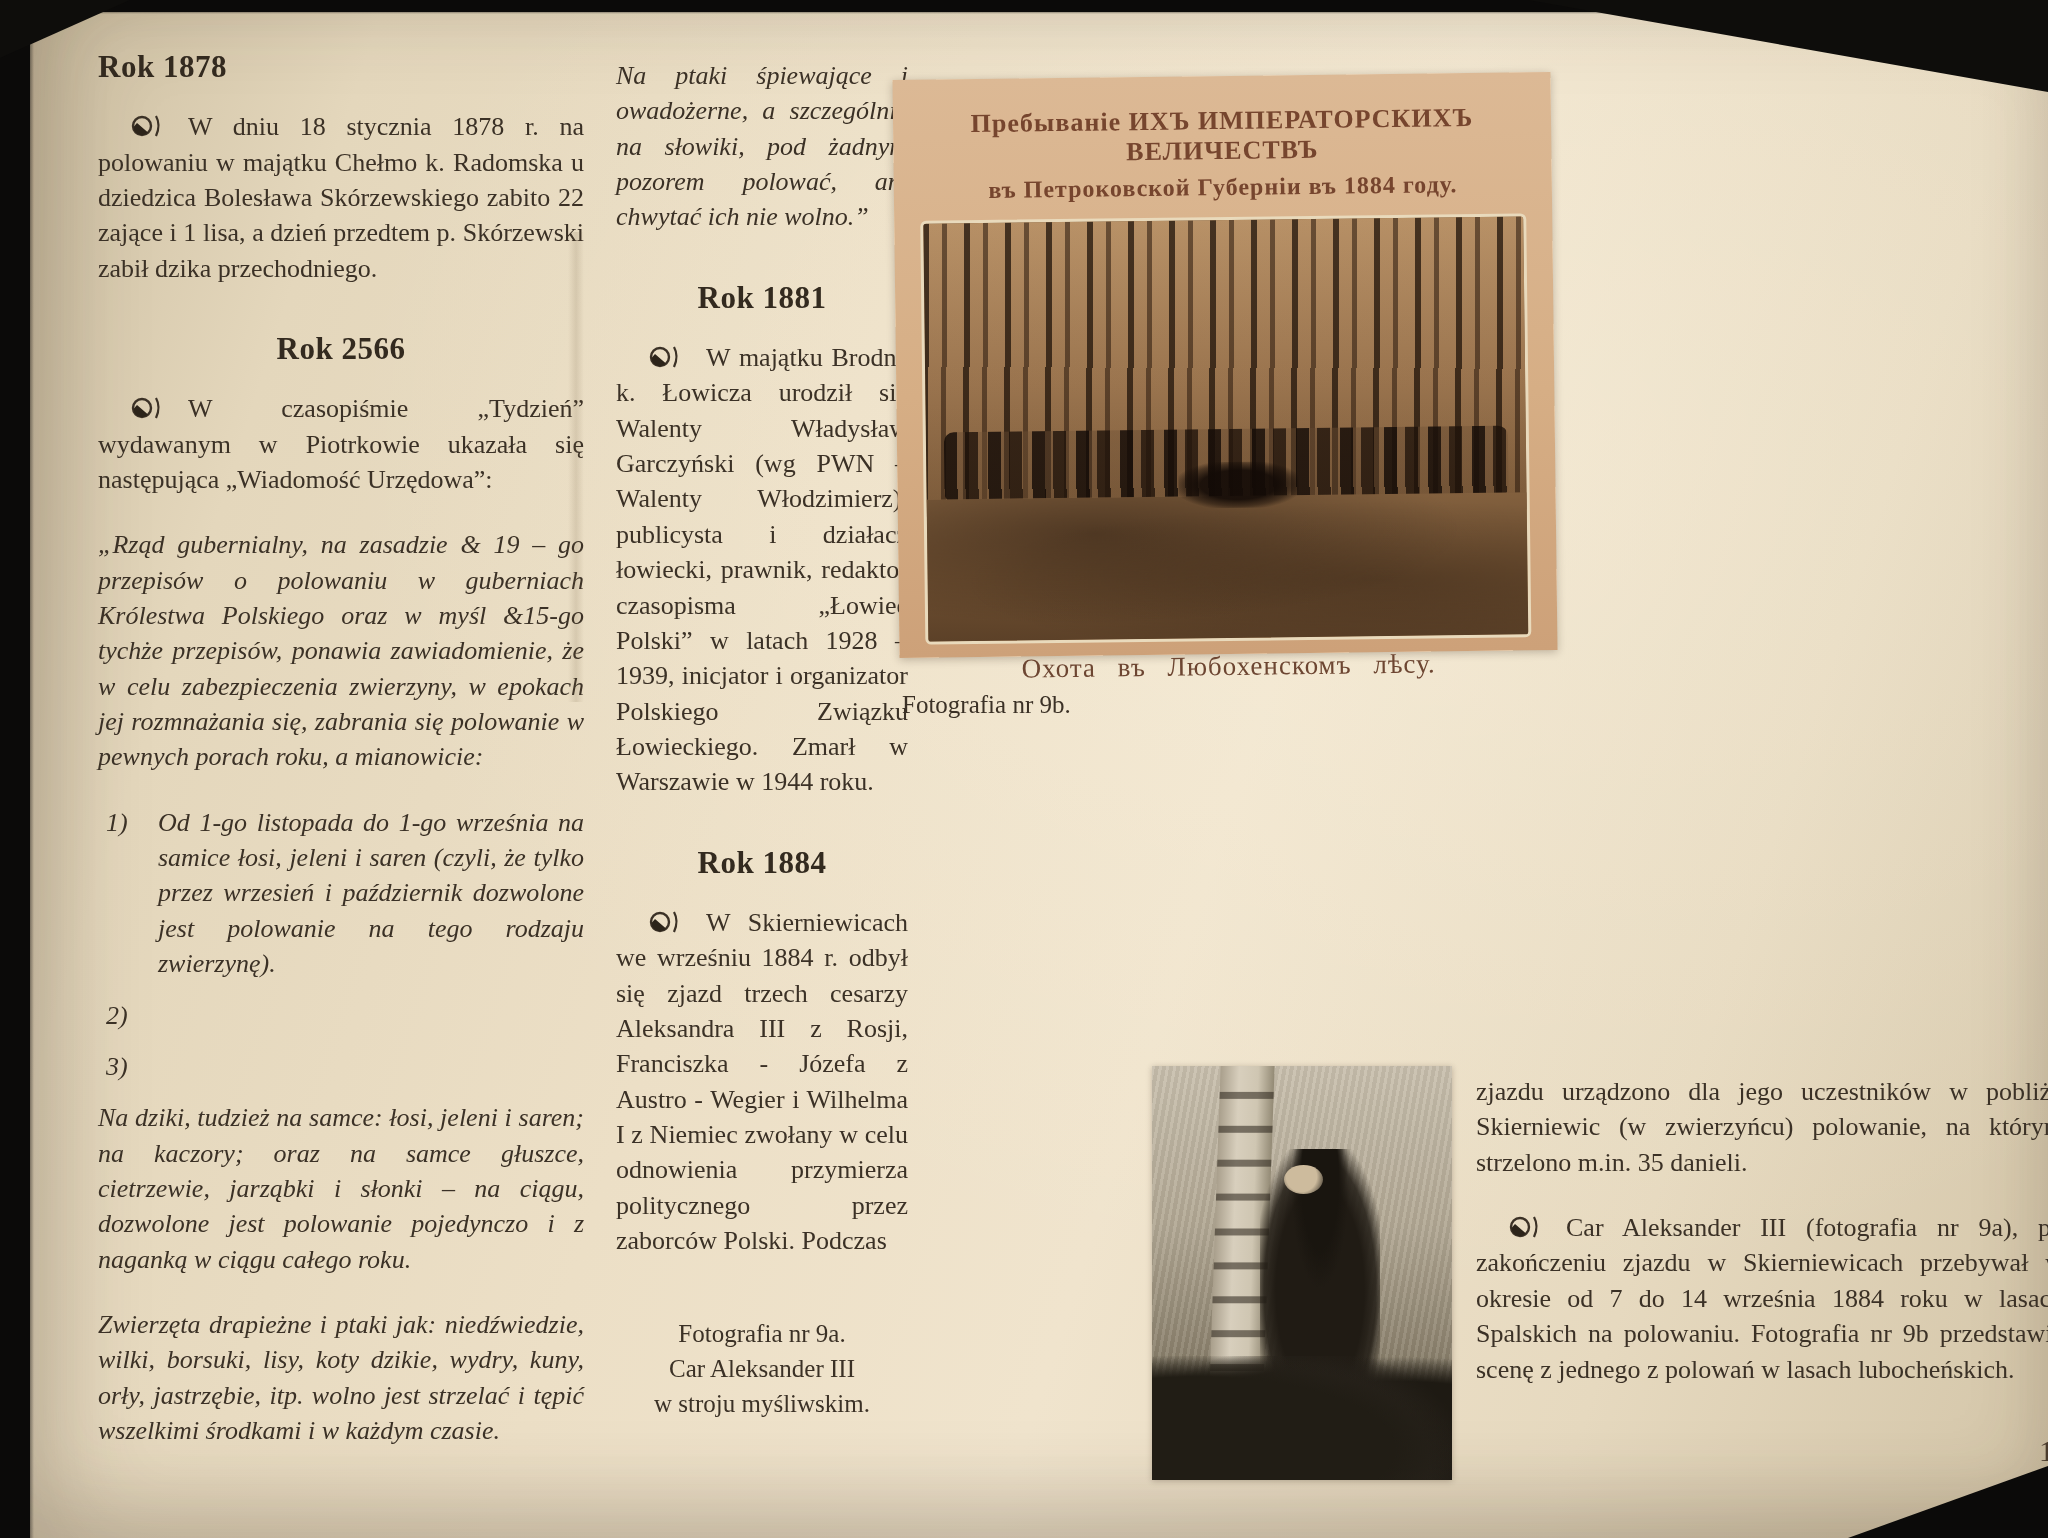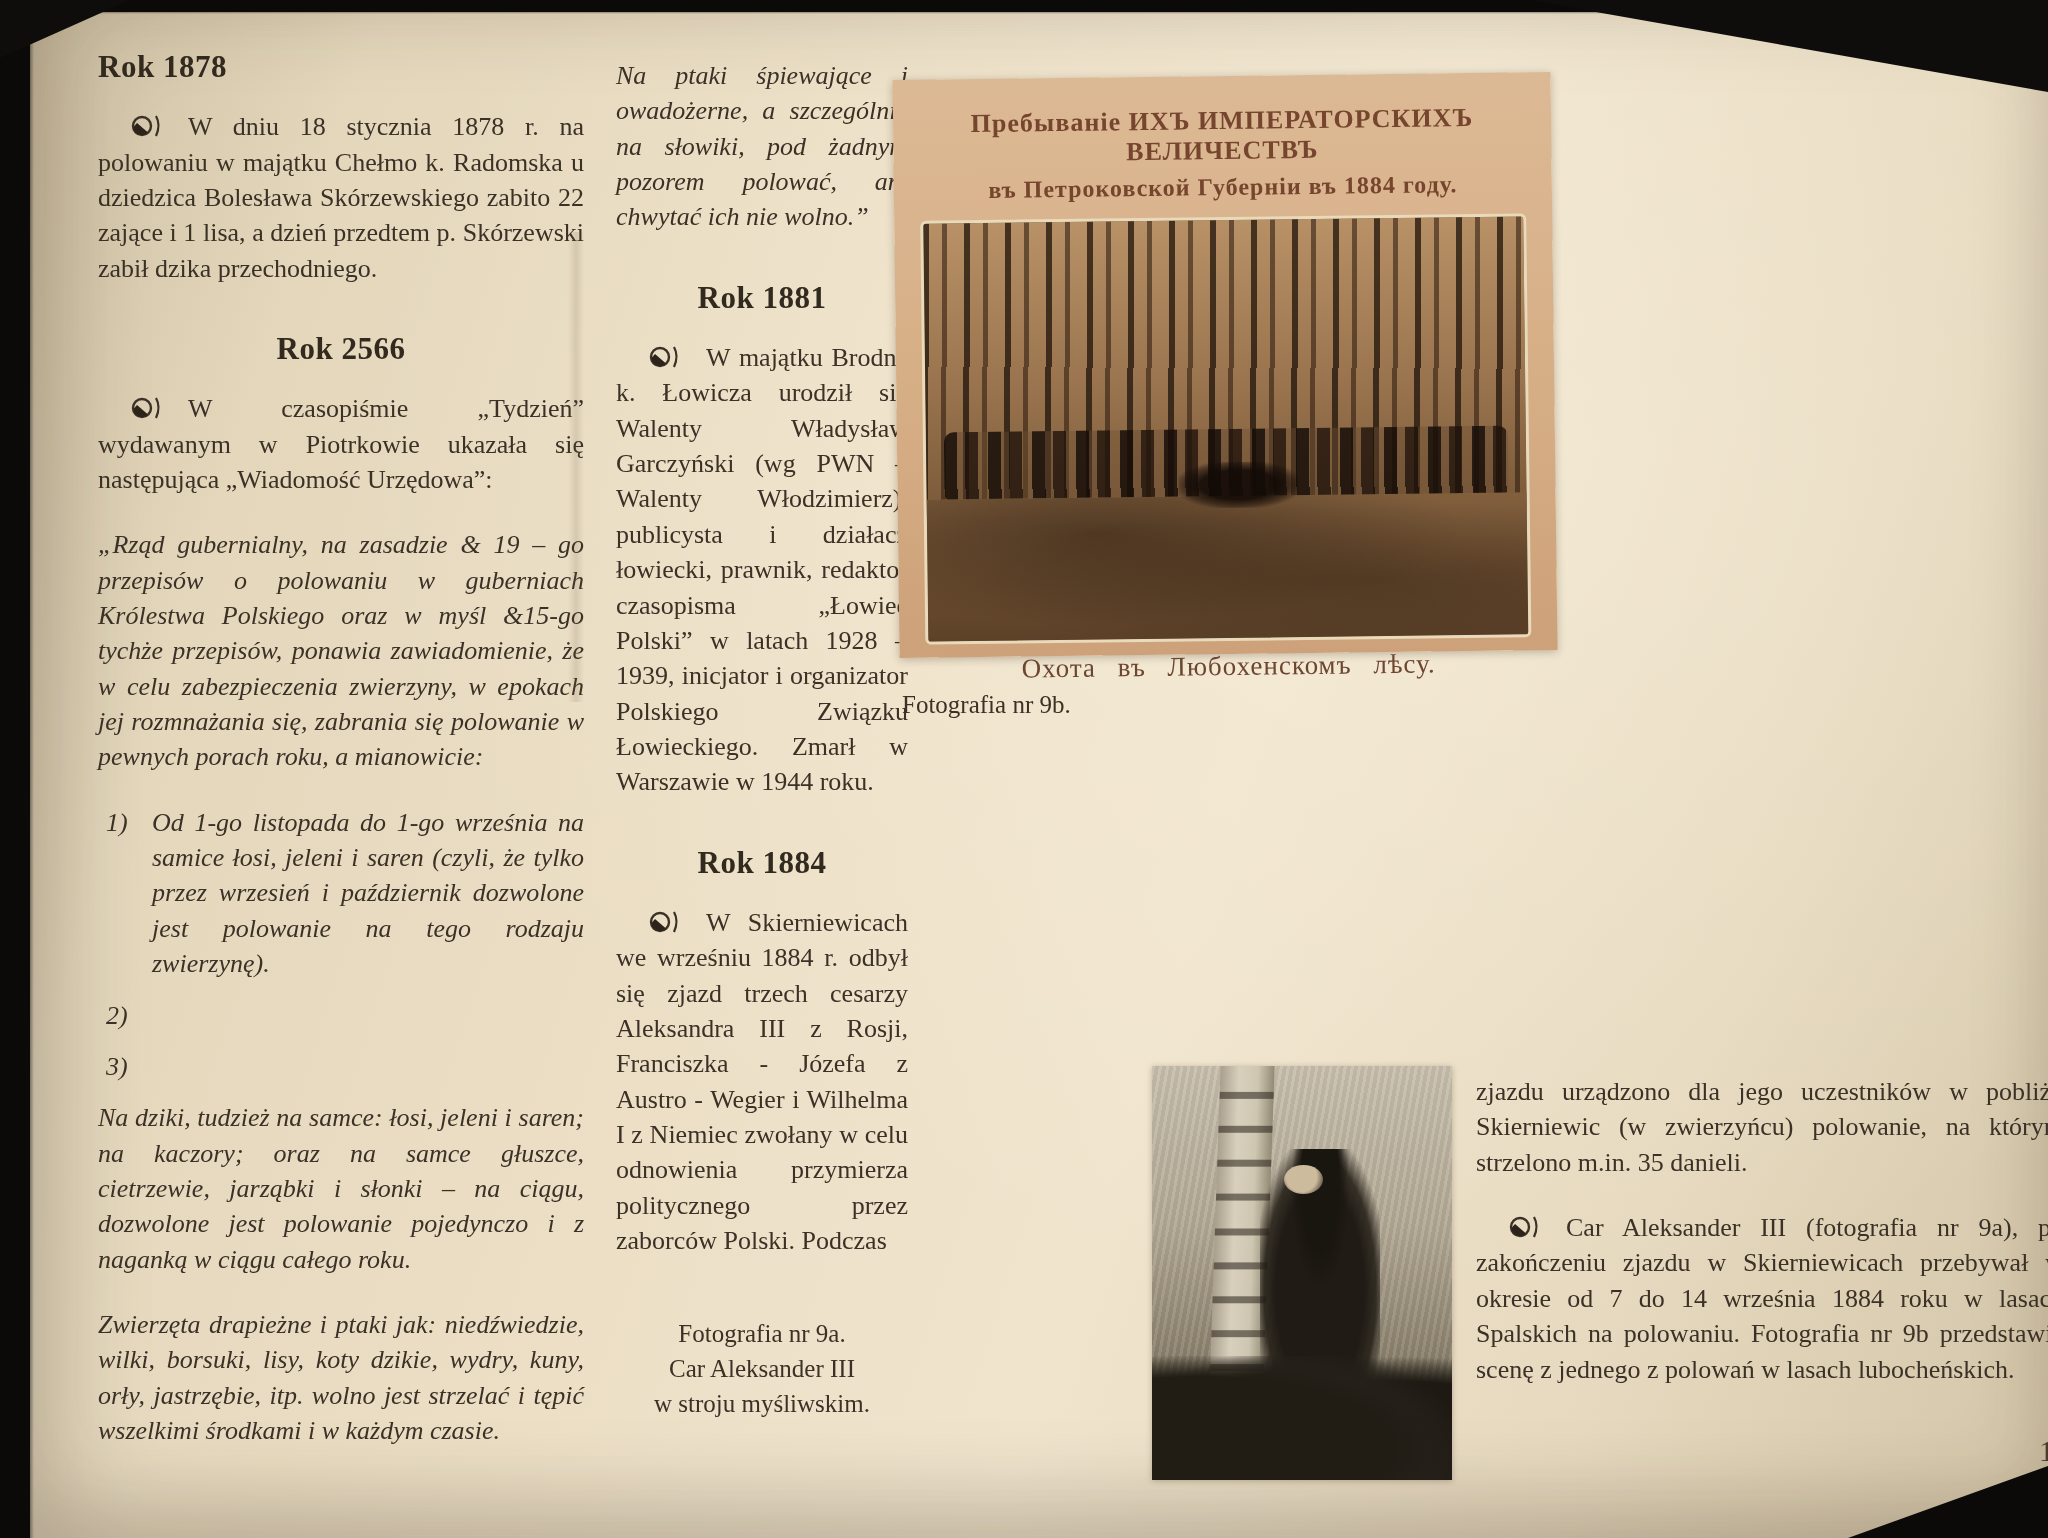--- a/index.html
+++ b/index.html
@@ -17,21 +17,21 @@
   h2{font-size:31px;line-height:1.2;margin:0 0 24px 0;color:#332a1f;font-weight:bold;letter-spacing:.5px;}
   .h-sp{margin-top:44px;text-align:center;}
   p{font-size:26px;line-height:1.36;margin:0 0 30px 0;}
   .just{text-align:justify;}
   .it{font-style:italic;}
   .horn{display:inline-block;width:42px;height:24px;vertical-align:-3px;margin:0 18px 0 30px;}
   .horn svg{display:block;}
   .list{margin:0 0 6px 0;}
   .li{display:flex;margin:0 0 16px 0;font-size:26px;line-height:1.36;font-style:italic;}
   .li .num{flex:none;width:46px;padding-left:8px;}
-  .li .txt{flex:1;text-align:justify;}
+  .li .txt{flex:1;text-align:justify;margin-left:6px;}
   
   .photo-card{position:absolute;left:866px;top:64px;width:658px;height:578px;
       transform:rotate(-.7deg);
       background:linear-gradient(180deg,#dcb995 0%,#d6ae85 55%,#cda179 100%);
       box-shadow:0 2px 8px rgba(40,25,10,.25);}
   .ru1{margin-top:30px;text-align:center;font-size:26px;letter-spacing:1px;color:#76452e;font-weight:bold;}
   .ru2{margin-top:8px;text-align:center;font-size:24px;letter-spacing:1px;color:#76452e;font-weight:bold;}
   .forest{position:relative;margin:16px auto 0 auto;width:600px;height:418px;
       border:3px solid #e9dabc;border-radius:6px;overflow:hidden;background:#8c6a47;}
   .trees{position:absolute;left:0;right:0;top:0;height:70%;

